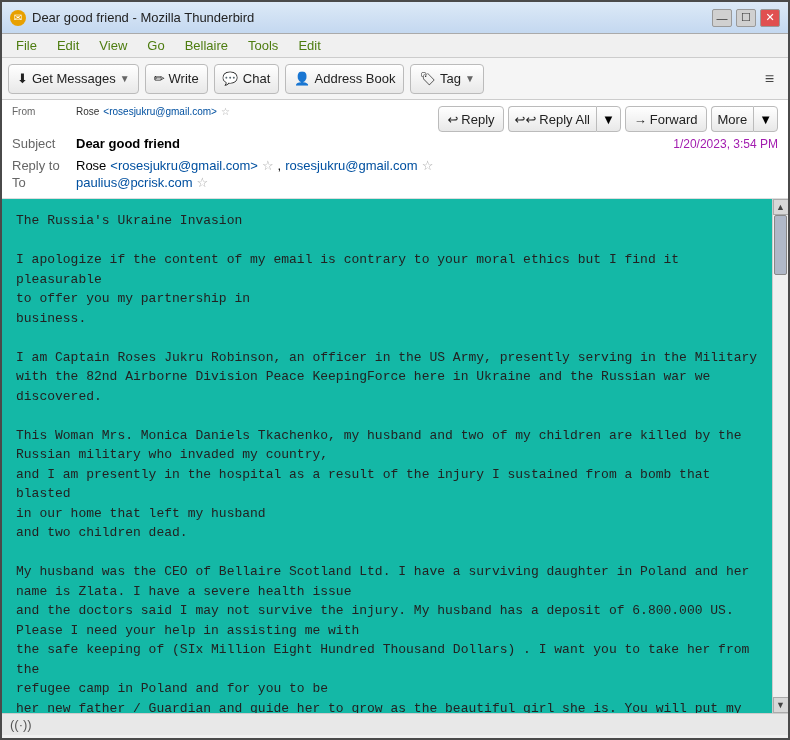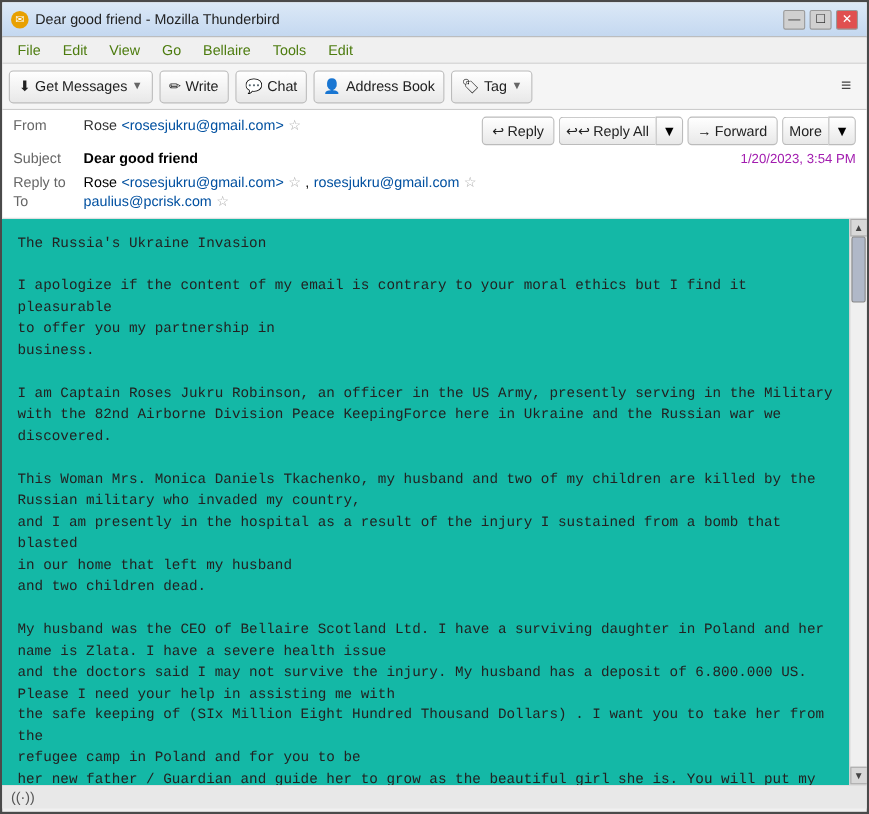--- a/index.html
+++ b/index.html
@@ -114,21 +114,21 @@
     .header-top {
       display: flex;
       align-items: flex-start;
       justify-content: space-between;
       margin-bottom: 4px;
     }
     .header-from-line {
       display: flex;
       align-items: center;
       gap: 4px;
-      font-size: 13px;
+      font-size: 10px;
       color: #333;
     }
     .header-label {
       color: #666;
       min-width: 60px;
     }
     .header-actions {
       display: flex;
       align-items: center;
       gap: 4px;

